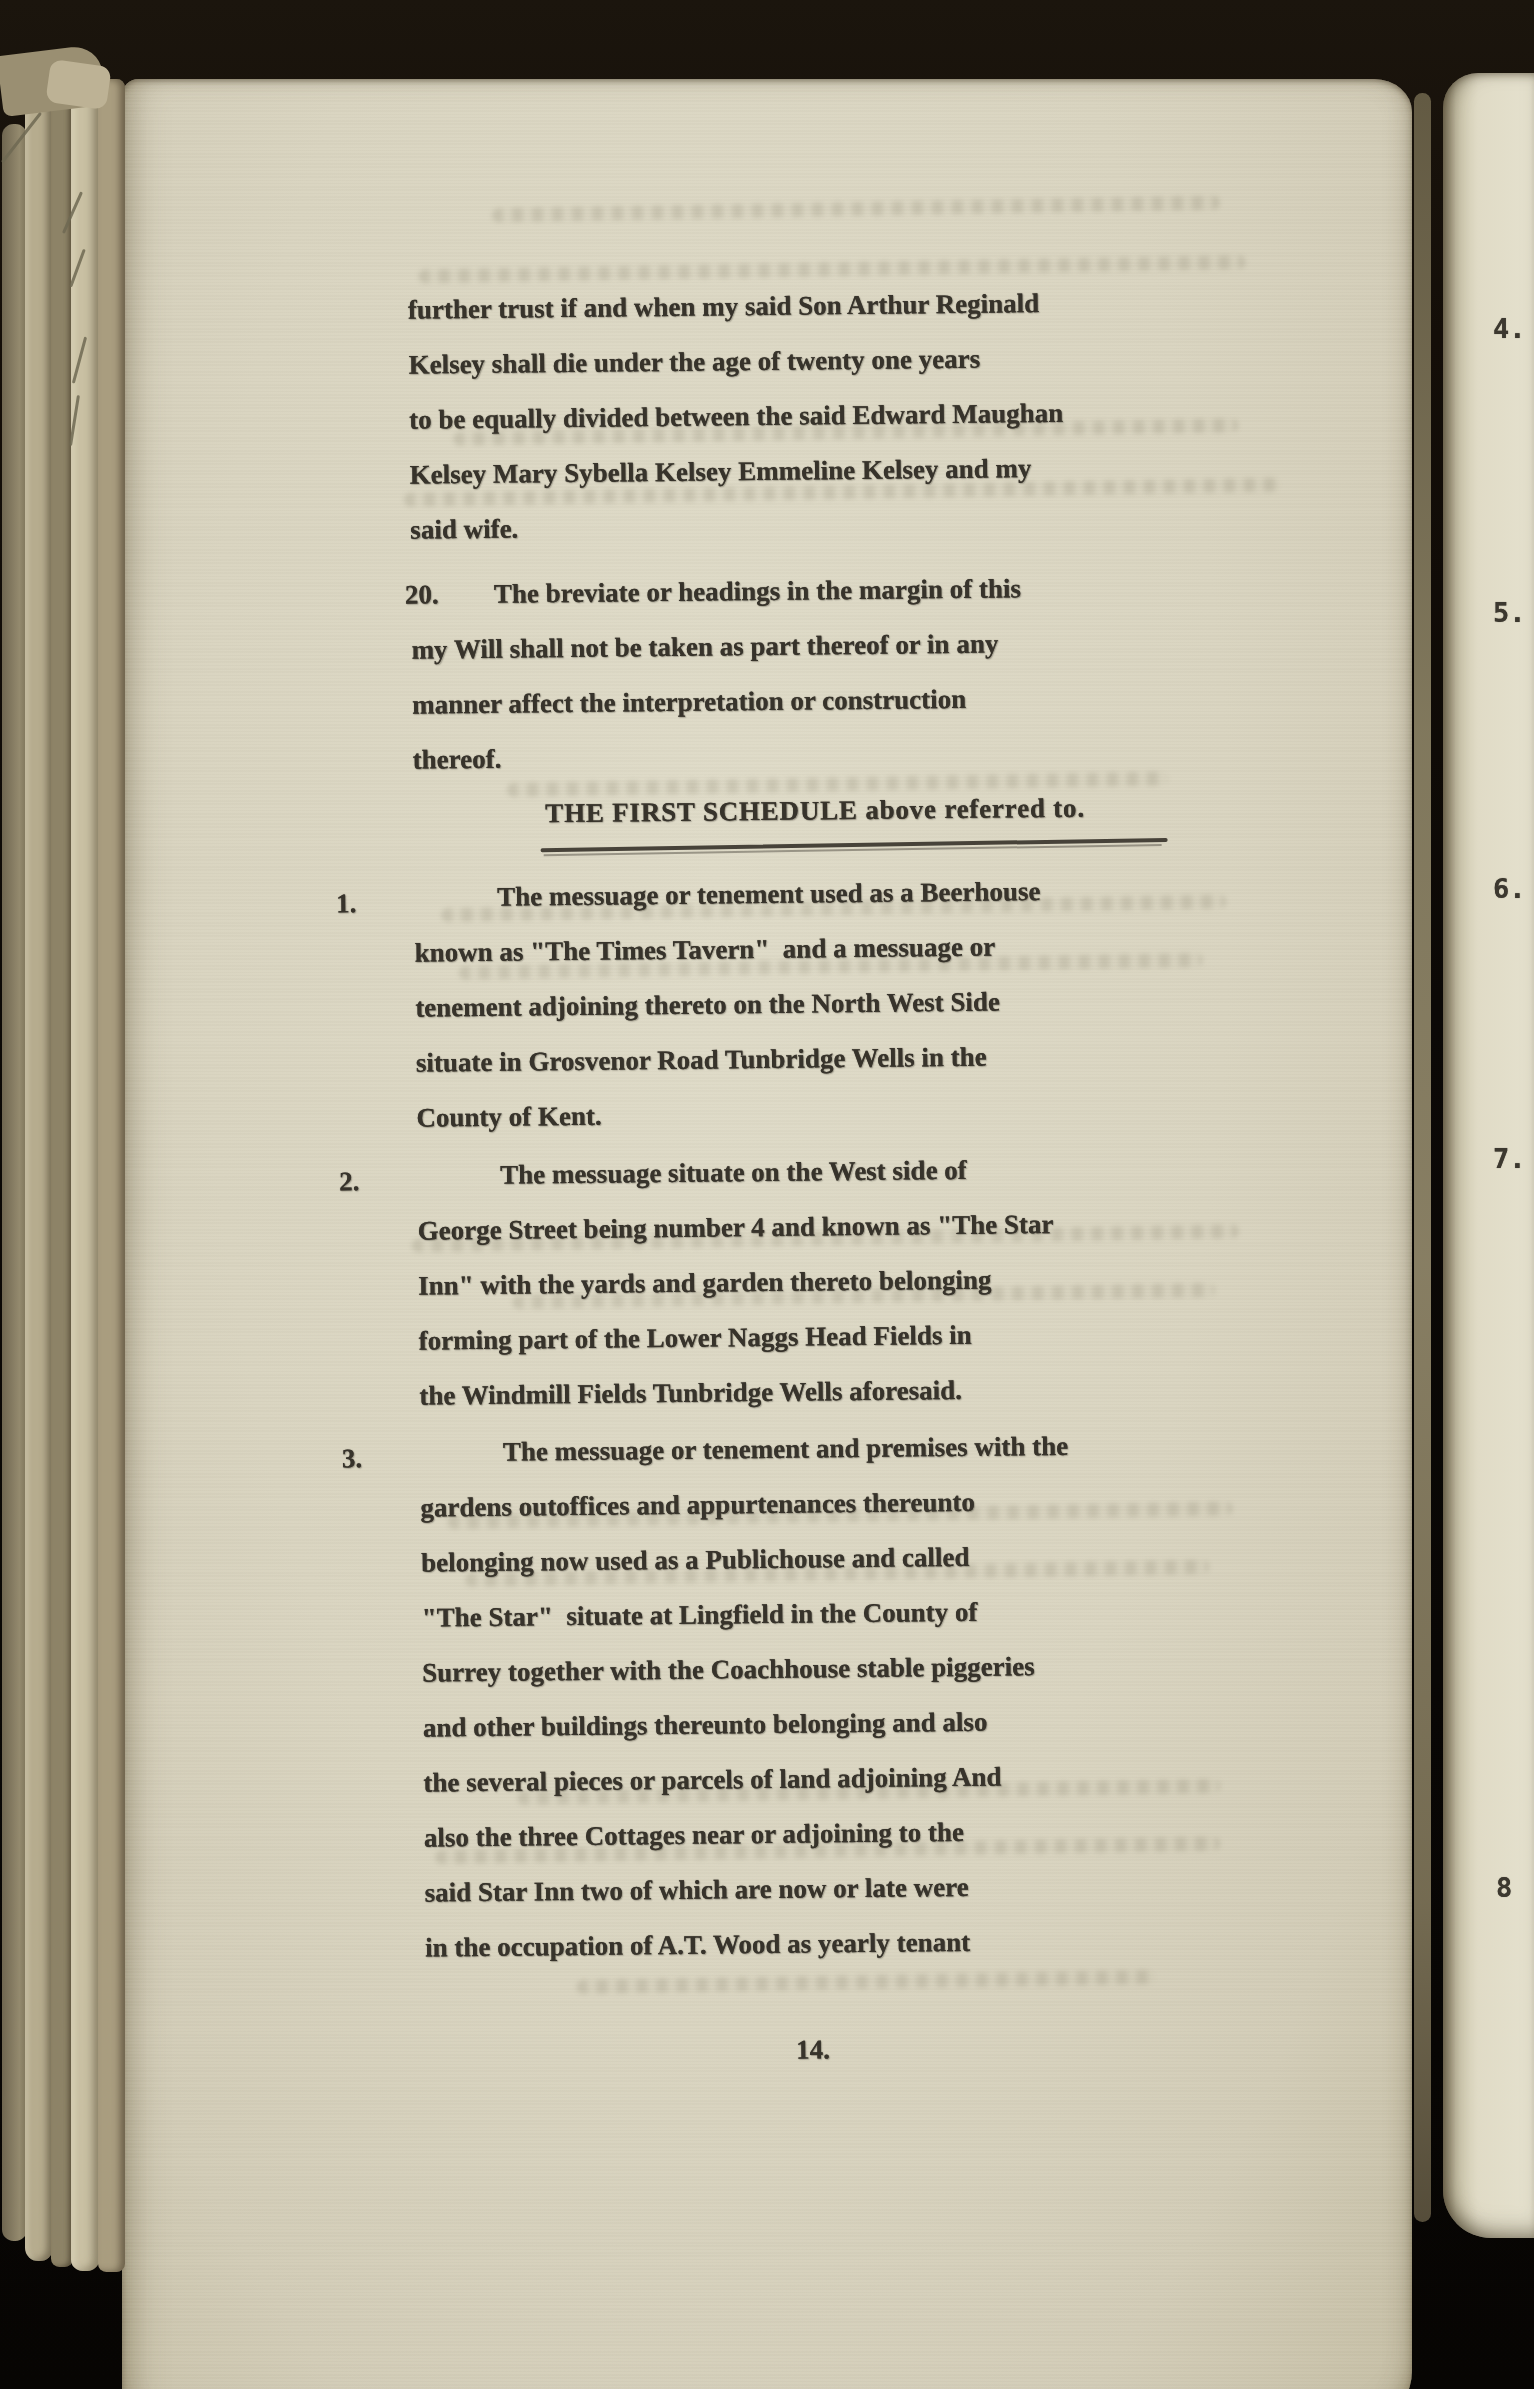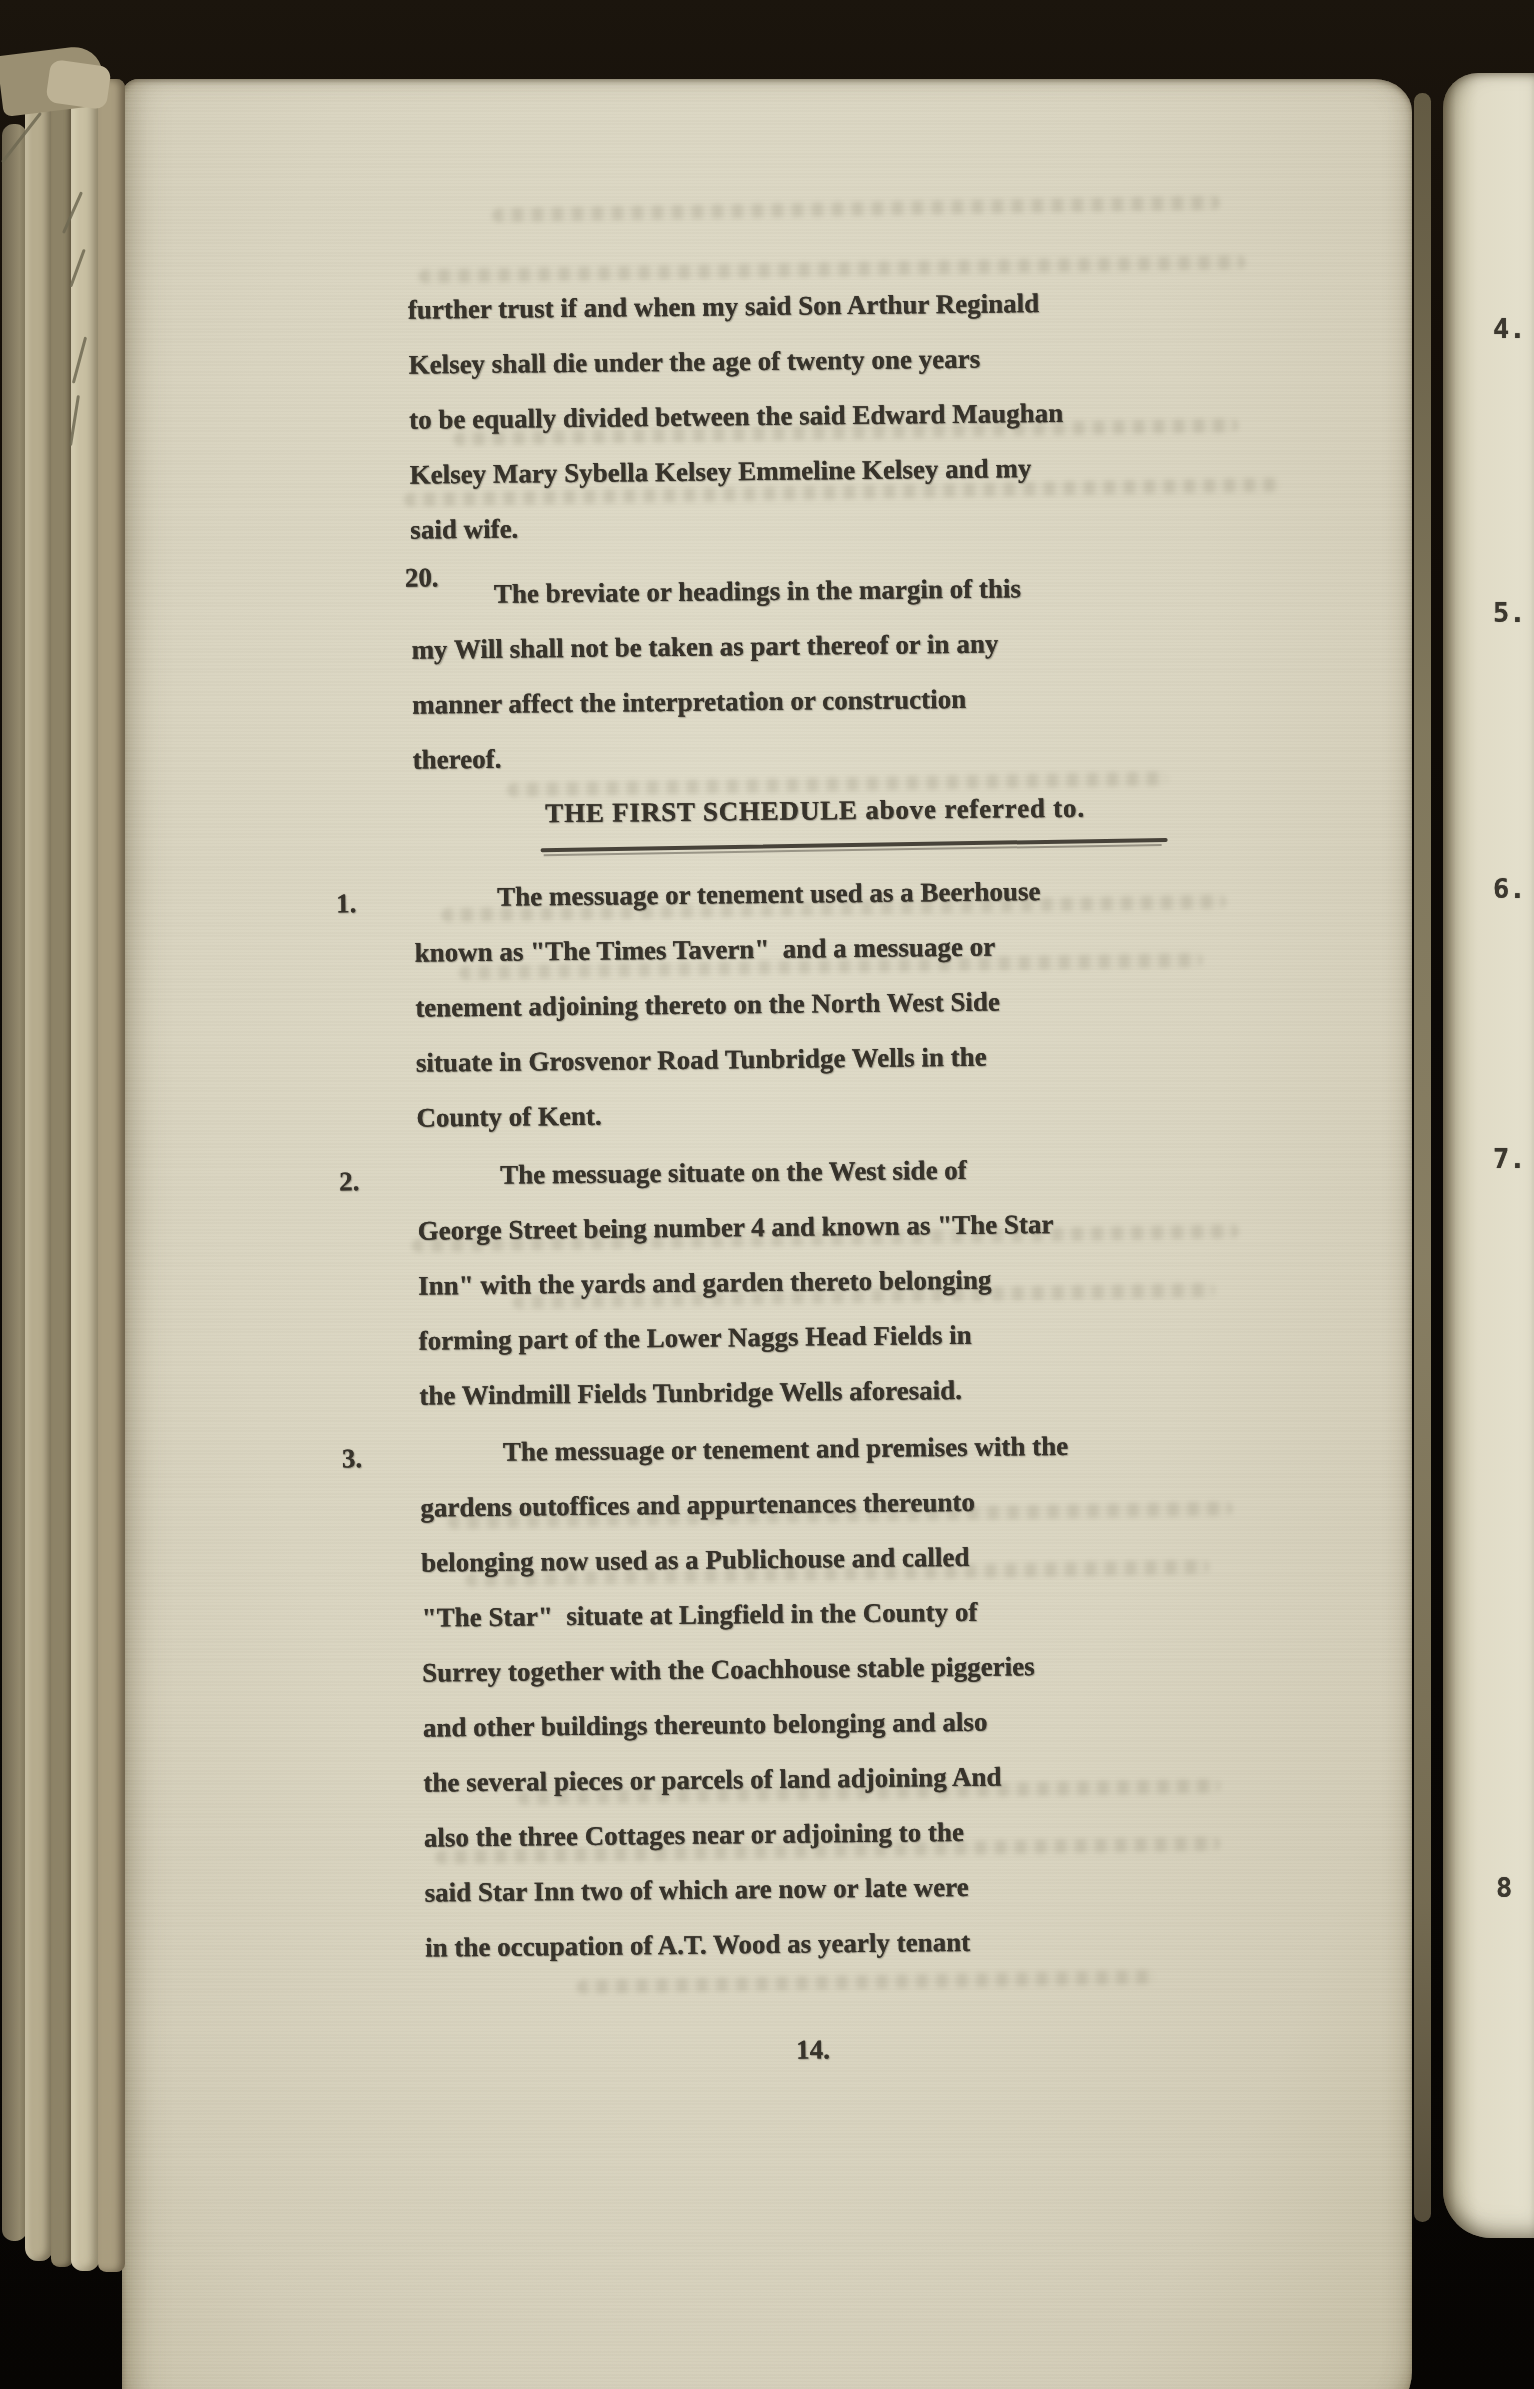--- a/index.html
+++ b/index.html
@@ -153,21 +153,21 @@
       <div class="ghost" style="left:446px;top:1897px;width:579px;"></div>
 
       <div class="tblock" style="left:295px;top:198px;--lh:58px;">
           <div class="tline">further trust if and when my said Son Arthur Reginald</div>
           <div class="tline">Kelsey shall die under the age of twenty one years</div>
           <div class="tline">to be equally divided between the said Edward Maughan</div>
           <div class="tline">Kelsey Mary Sybella Kelsey Emmeline Kelsey and my</div>
           <div class="tline">said wife.</div>
         </div>
 
-      <span class="pnum" style="left:289px;top:468px;line-height:55px;text-align:center;">20.</span>
+      <span class="pnum" style="left:289px;top:485px;line-height:55px;text-align:center;">20.</span>
       <div class="tblock" style="left:295px;top:485px;">
           <div class="tline first">The breviate or headings in the margin of this</div>
           <div class="tline">my Will shall not be taken as part thereof or in any</div>
           <div class="tline">manner affect the interpretation or construction</div>
           <div class="tline">thereof.</div>
         </div>
 
       <div class="sched-heading">THE FIRST SCHEDULE above referred to.</div>
       <div class="heading-underline"></div>
       <div class="heading-underline-echo"></div>

